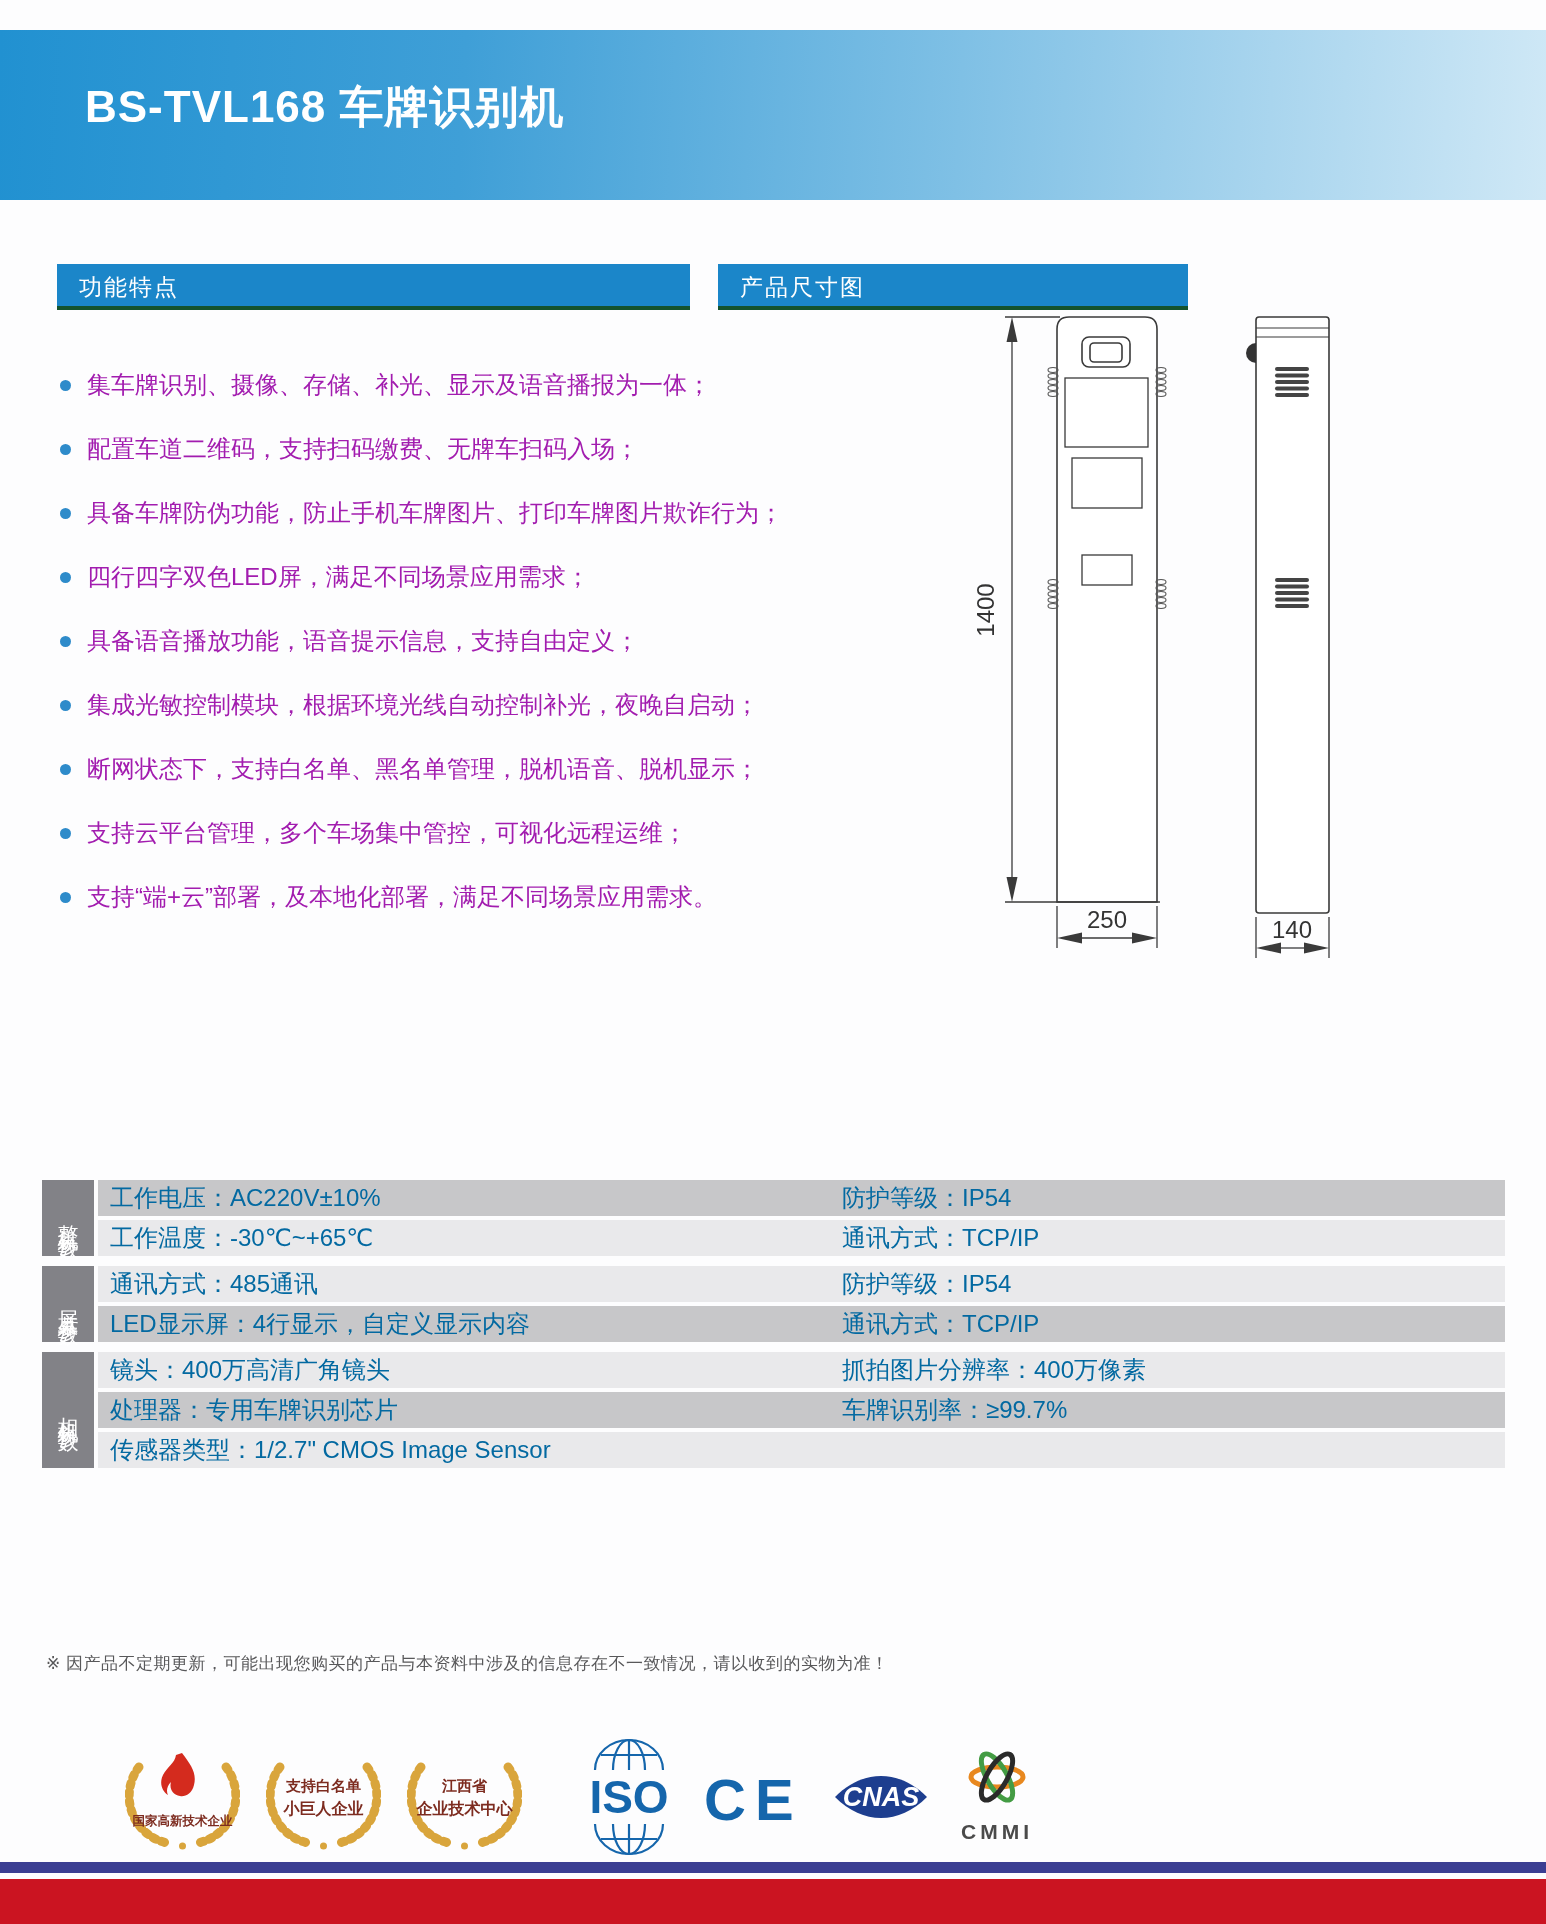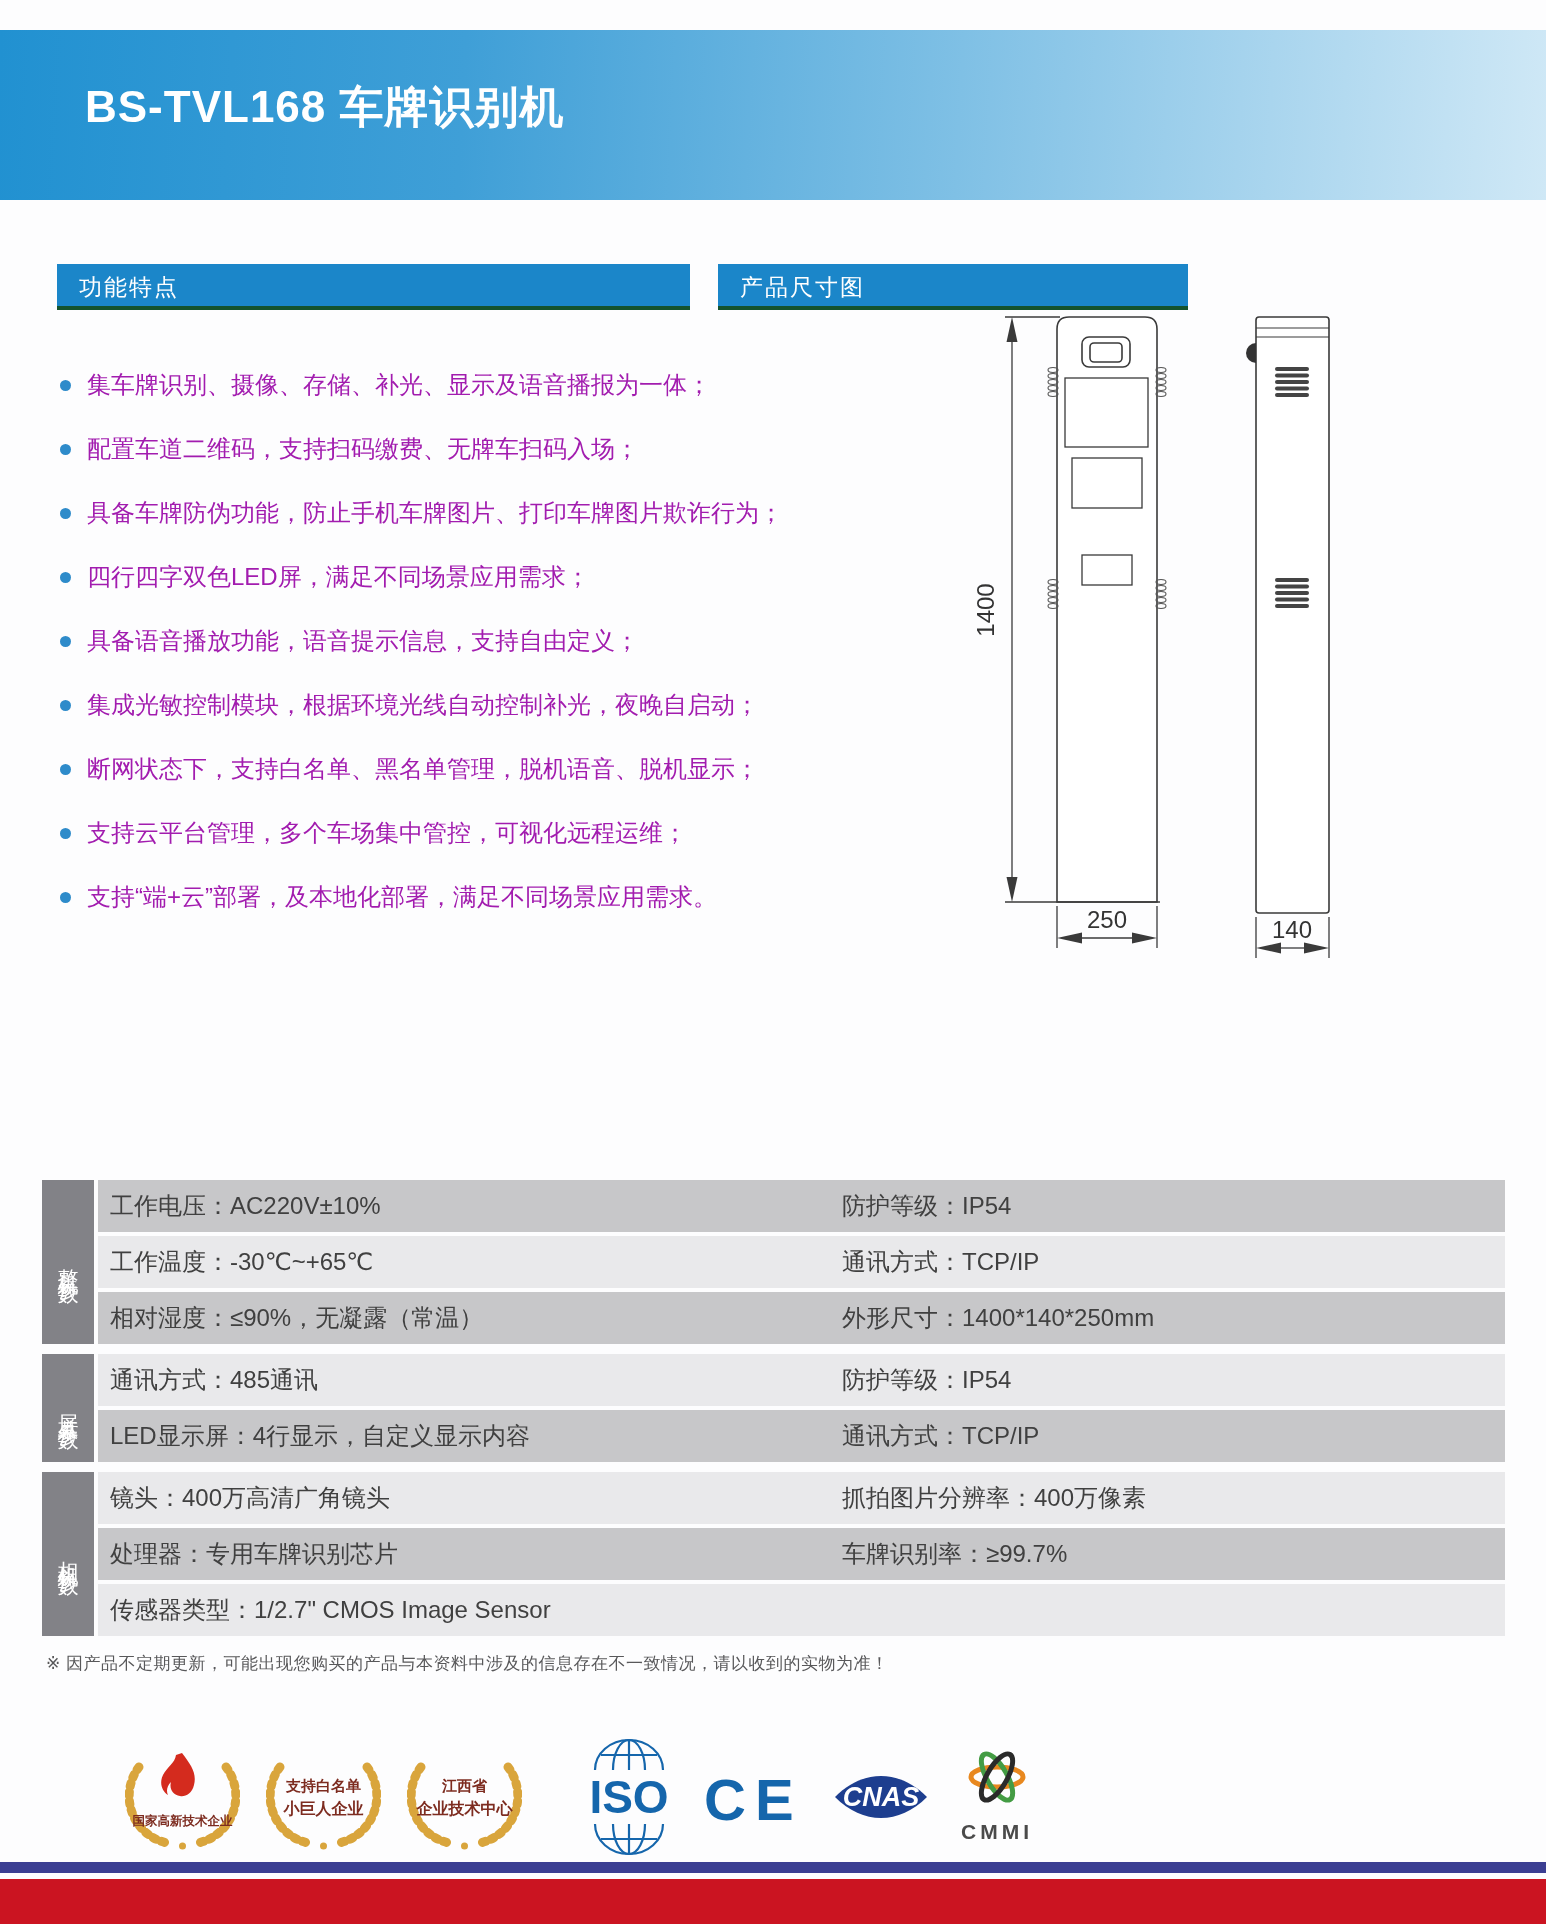--- a/index.html
+++ b/index.html
@@ -22,21 +22,21 @@
   .features .dot{flex:0 0 auto;width:11px;height:11px;border-radius:50%;background:#2e8bca;margin:8px 16px 0 0;}
   
   .diagram{position:absolute;left:780px;top:266px;}
   
   .specs{position:absolute;left:42px;top:1180px;width:1463px;}
   .spec-group{display:flex;margin-bottom:10px;}
   .group-label{flex:0 0 52px;margin-right:4px;background:#828287;color:#fff;
     writing-mode:vertical-rl;text-orientation:upright;letter-spacing:5px;font-size:21px;
     display:flex;align-items:center;justify-content:center;}
   .group-rows{flex:1;}
-  .spec-row{display:flex;align-items:center;height:52px;margin-bottom:4px;font-size:24px;color:#404040;}
+  .spec-row{display:flex;align-items:center;height:36px;margin-bottom:4px;font-size:24px;color:#0369a1;}
   .spec-row:last-child{margin-bottom:0;}
   .spec-row.dark{background:#c7c7c9;}
   .spec-row.light{background:#e9e9eb;}
   .cell-left{flex:0 0 744px;padding-left:12px;box-sizing:border-box;white-space:nowrap;}
   .cell-right{flex:1;white-space:nowrap;}
   .footnote{position:absolute;left:46px;top:1652px;font-size:17px;color:#58585a;letter-spacing:0.5px;}
   
   .logos{position:absolute;left:125px;top:1738px;display:flex;align-items:center;}
   .badge{position:relative;width:115px;height:120px;flex:0 0 auto;margin-right:26px;}
   .badge svg{position:absolute;left:0;top:0;}
@@ -186,24 +186,20 @@
       <div class="group-label">整机参数</div>
       <div class="group-rows">
         <div class="spec-row dark">
           <div class="cell-left">工作电压：AC220V±10%</div>
           <div class="cell-right">防护等级：IP54</div>
         </div>
         <div class="spec-row light">
           <div class="cell-left">工作温度：-30℃~+65℃</div>
           <div class="cell-right">通讯方式：TCP/IP</div>
         </div>
-        <div class="spec-row dark">
-          <div class="cell-left">相对湿度：≤90%，无凝露（常温）</div>
-          <div class="cell-right">外形尺寸：1400*140*250mm</div>
-        </div>
       </div>
     </div>
     <div class="spec-group">
       <div class="group-label">屏幕参数</div>
       <div class="group-rows">
         <div class="spec-row light">
           <div class="cell-left">通讯方式：485通讯</div>
           <div class="cell-right">防护等级：IP54</div>
         </div>
         <div class="spec-row dark">

